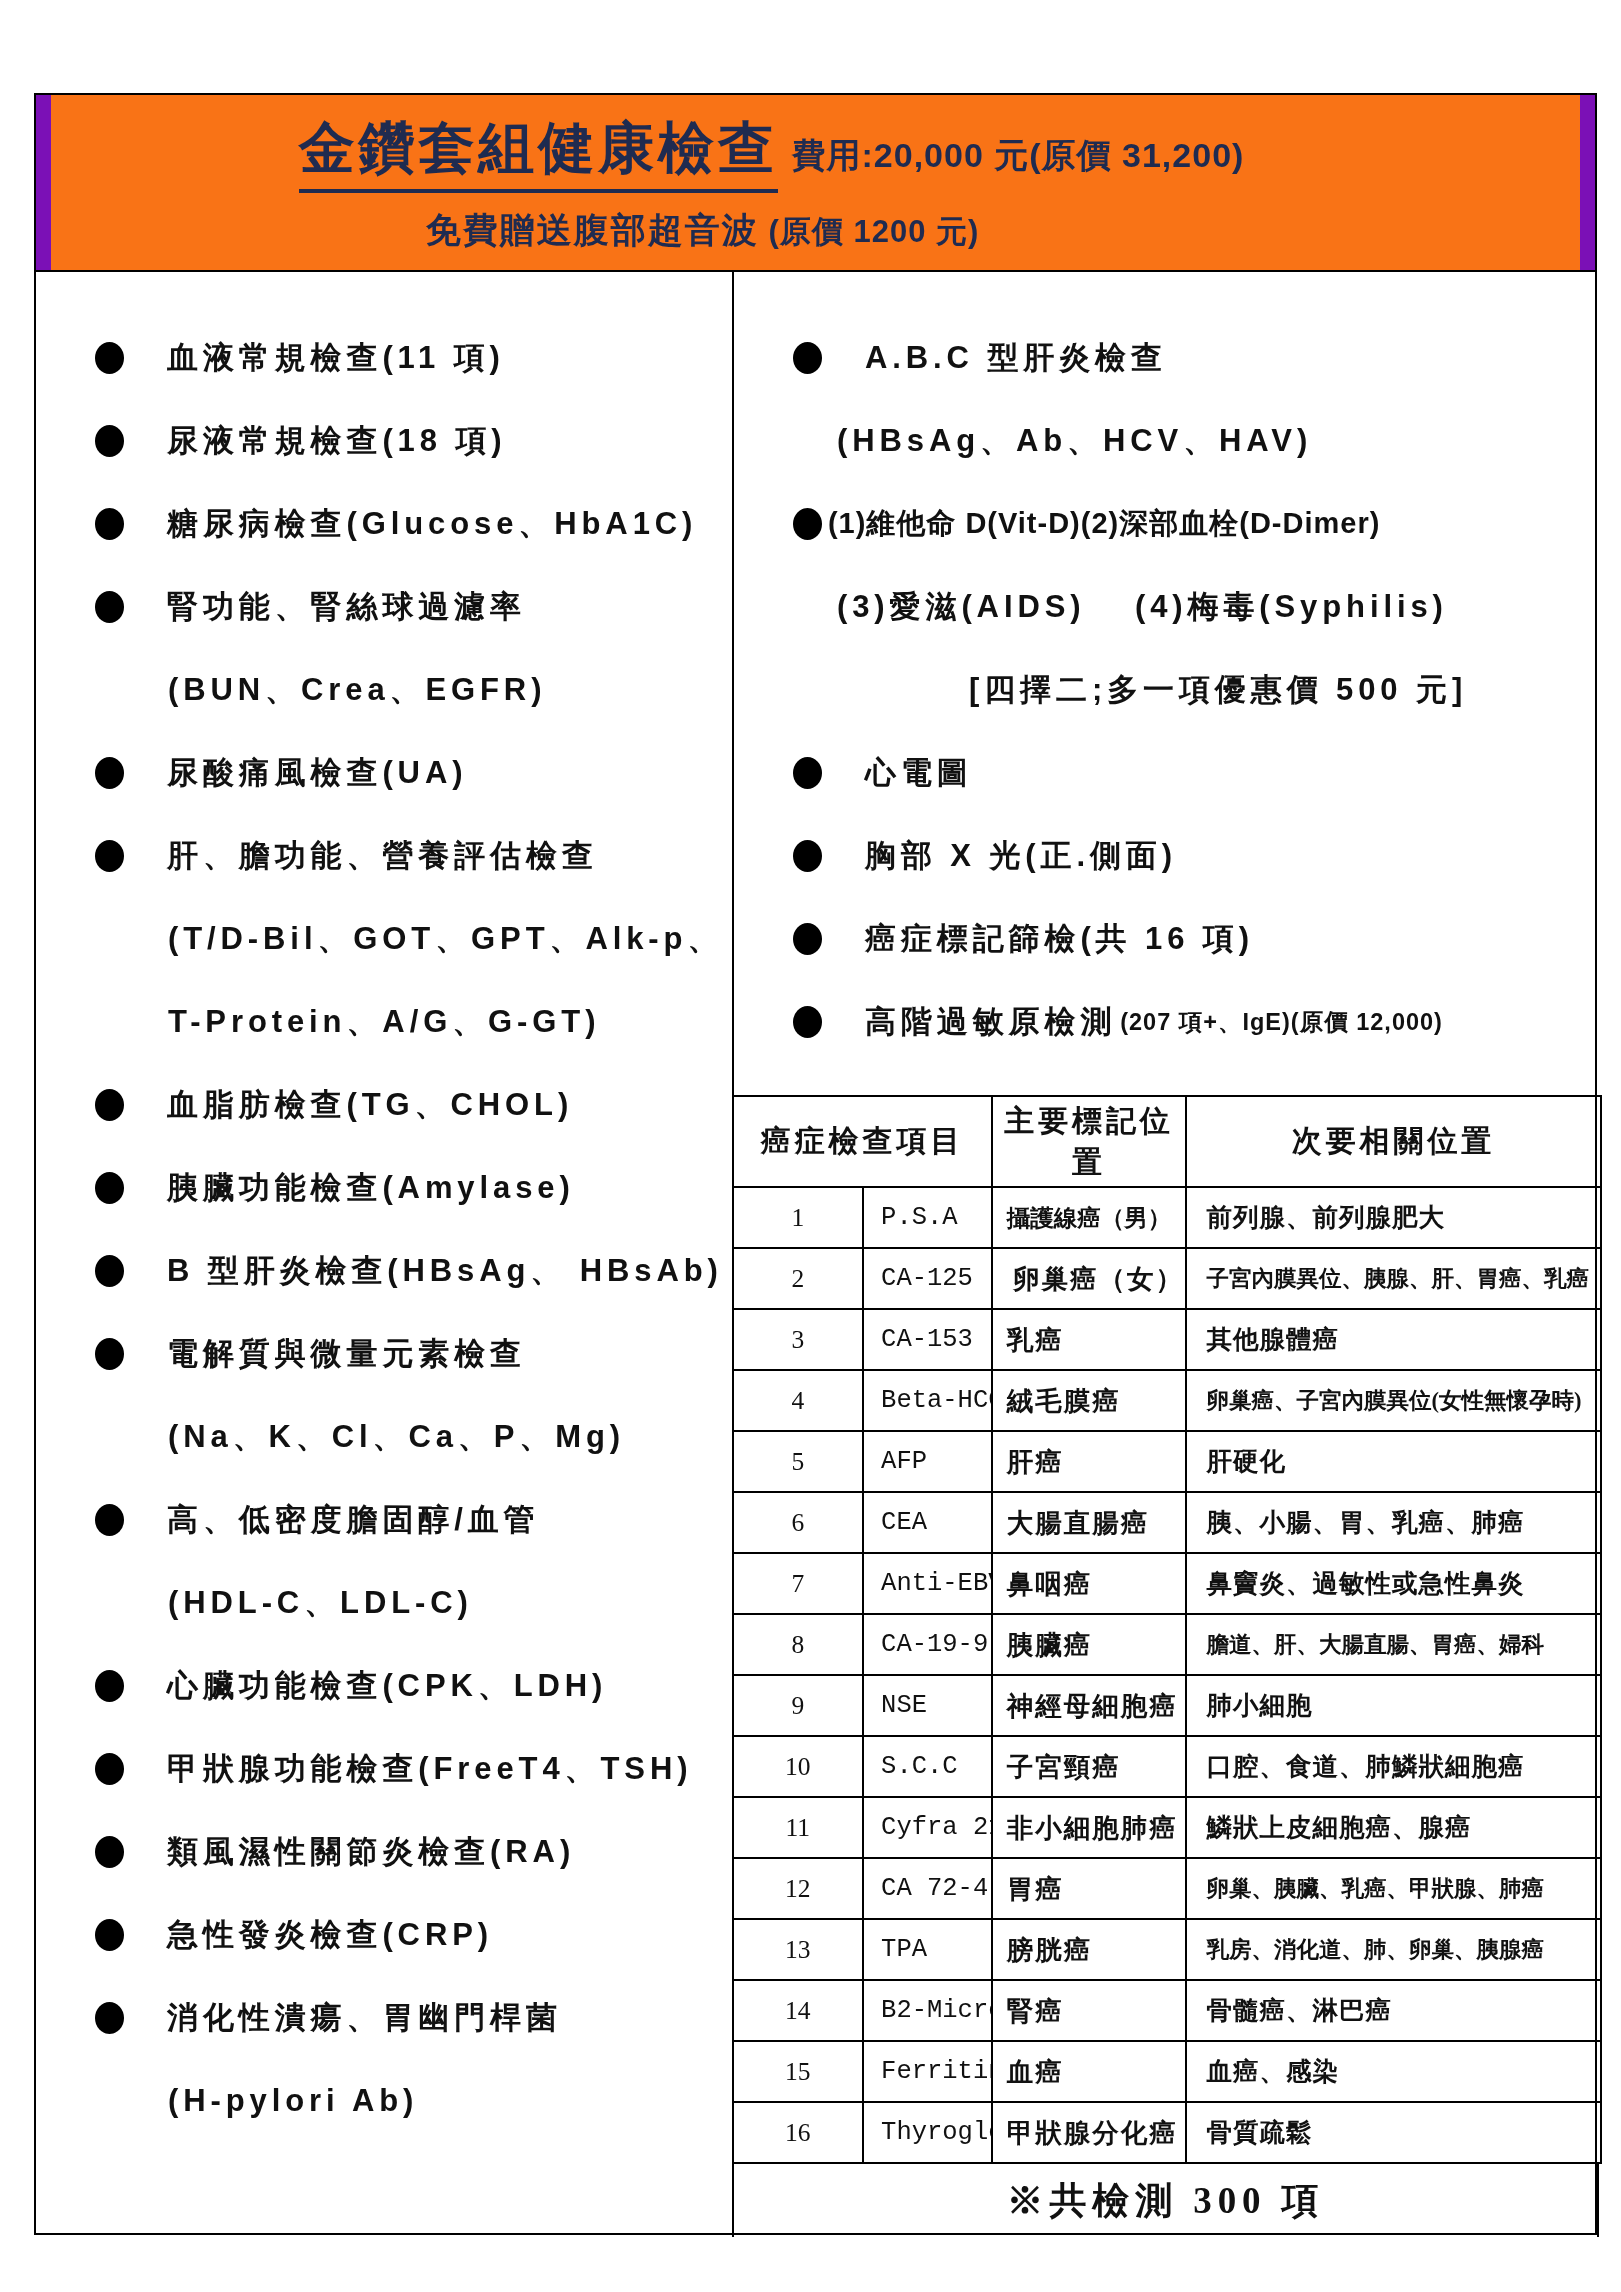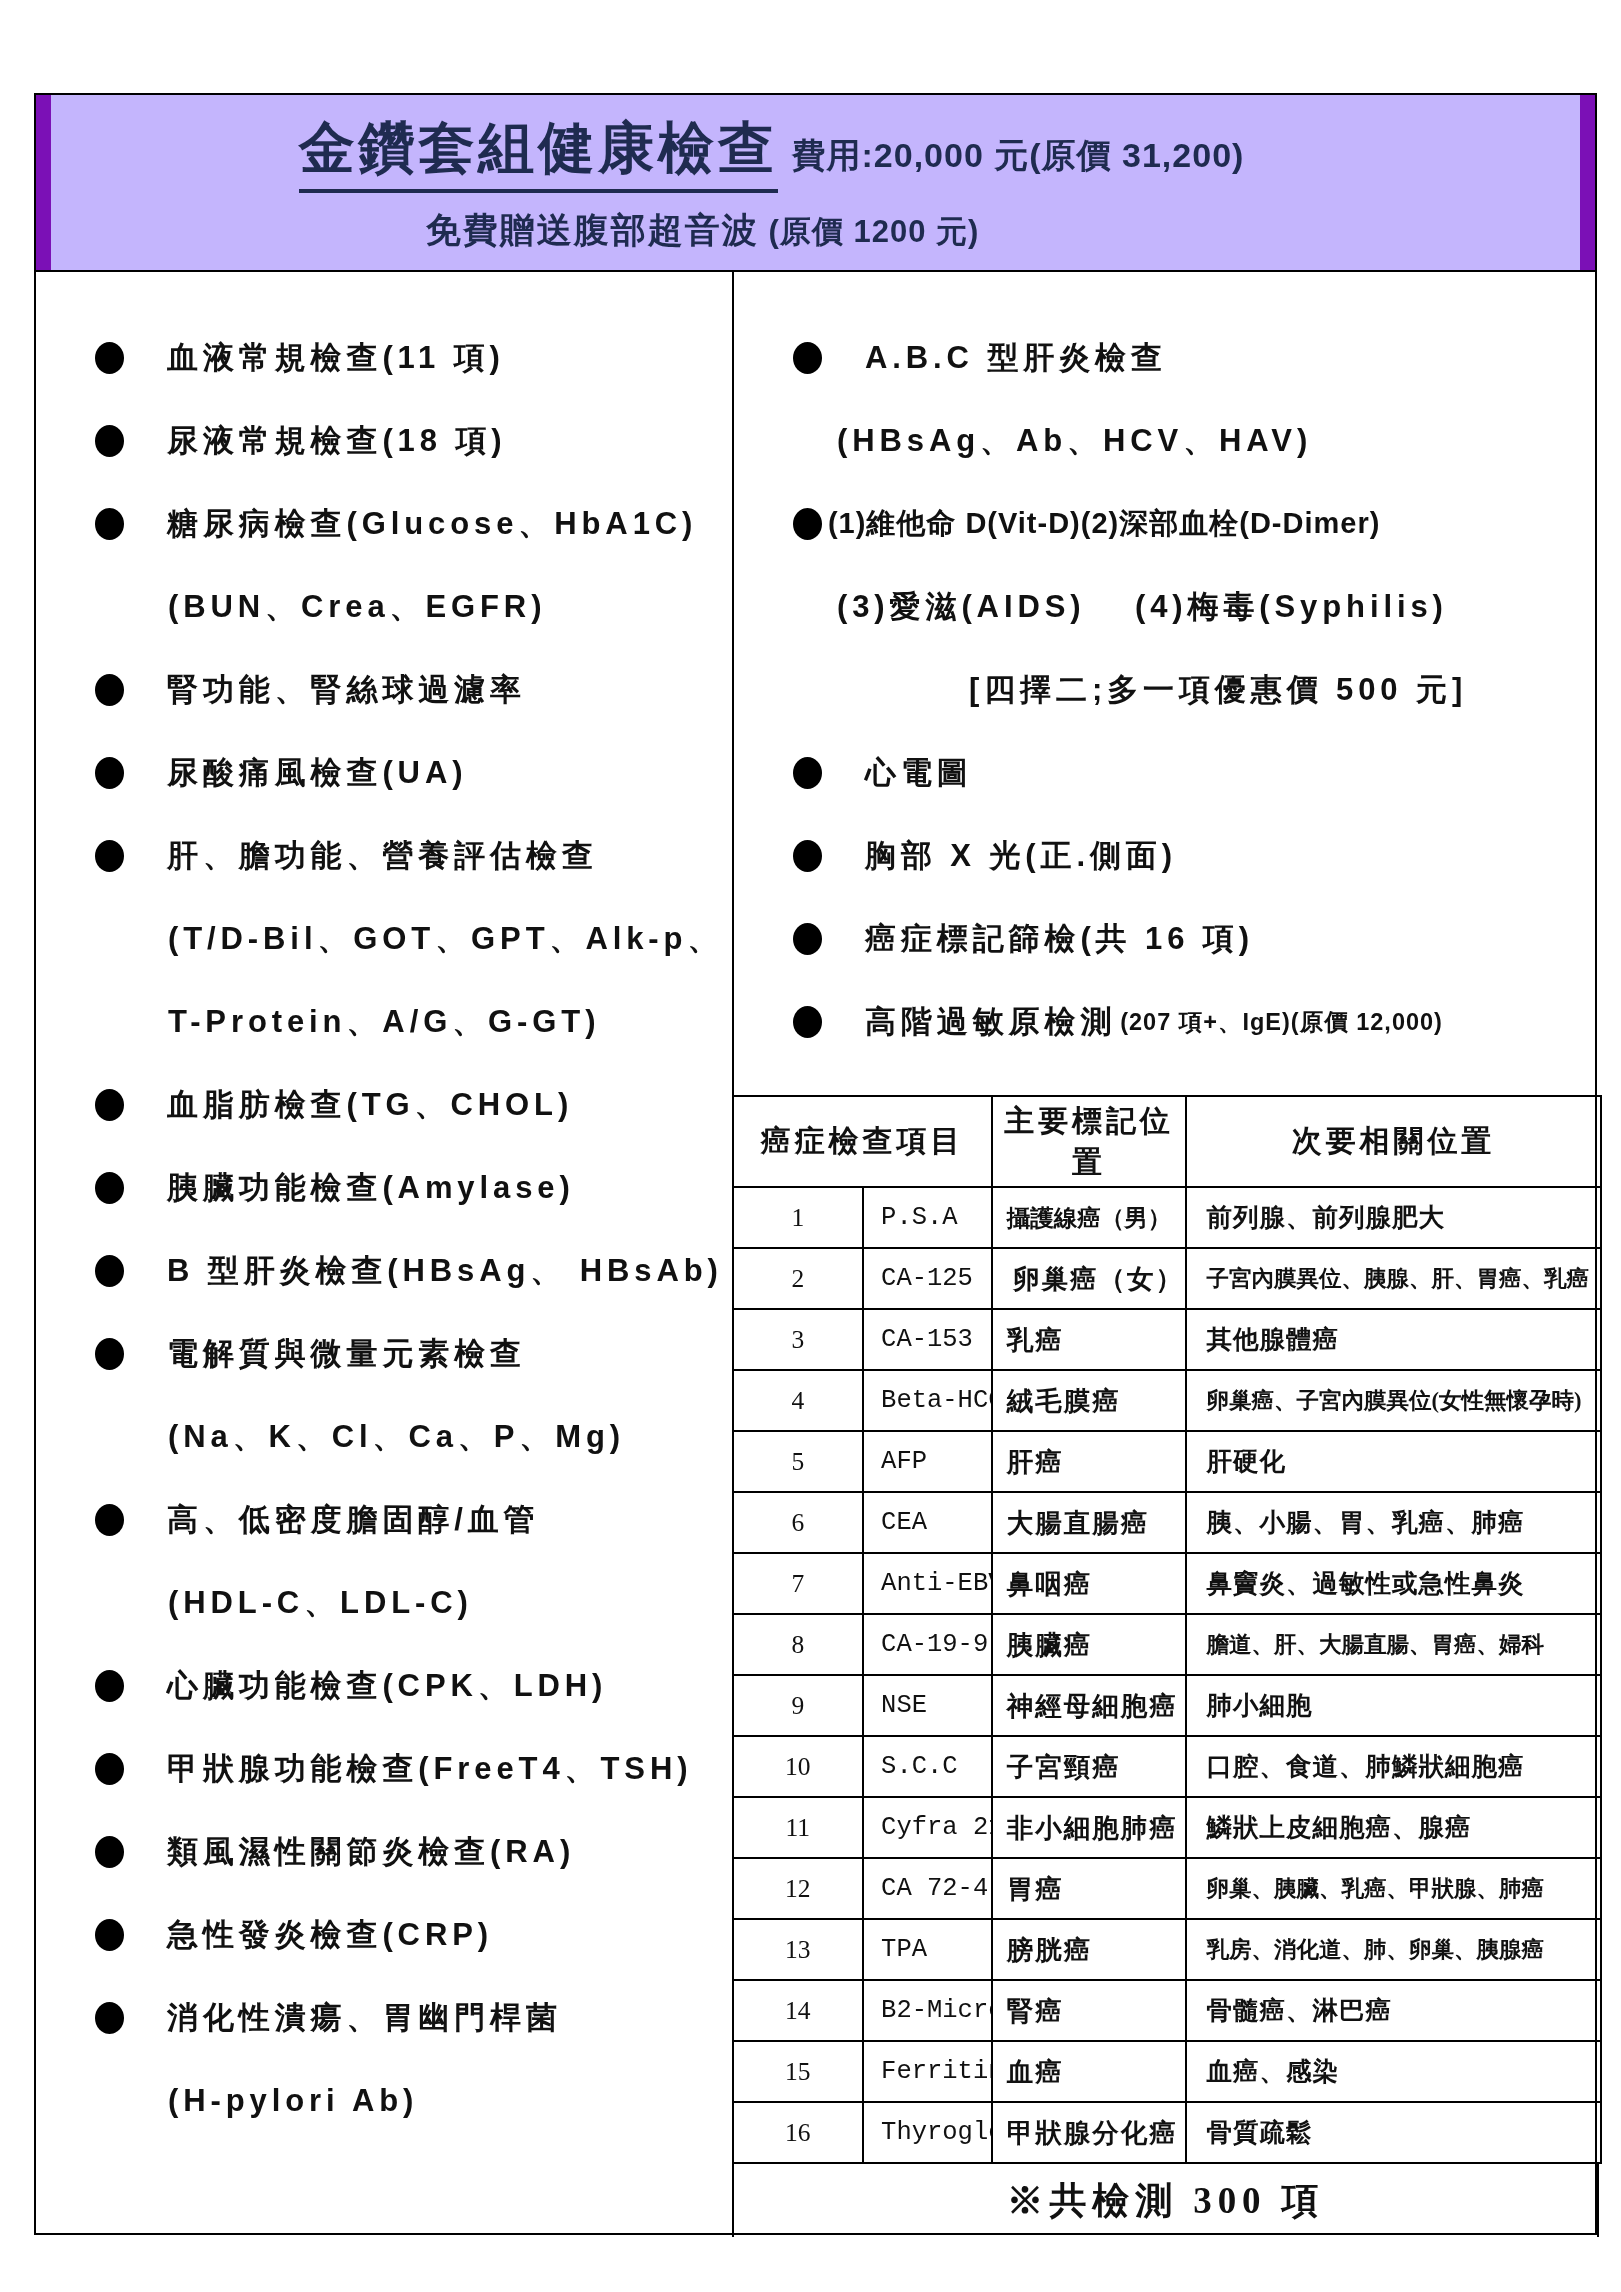--- a/index.html
+++ b/index.html
@@ -1,20 +1,20 @@
 <!DOCTYPE html>
 <html><head>
 <meta charset="utf-8">
 <style>
   html,body{margin:0;padding:0;background:#ffffff;}
   .page{position:relative;width:1621px;height:2293px;background:#ffffff;overflow:hidden;
         font-family:"Liberation Sans",sans-serif;color:#111;}
   
   .banner{position:absolute;left:34px;top:93px;width:1563px;height:179px;
-          background:#c4b5fd;border:2px solid #000;box-sizing:border-box;
+          background:#f97316;border:2px solid #000;box-sizing:border-box;
           display:flex;flex-direction:column;justify-content:center;align-items:center;}
   .banner .strip{position:absolute;top:0;bottom:0;width:14.7px;background:#7b10b6;}
   .banner .strip.left{left:0;}
   .banner .strip.right{right:0;}
   .banner-row1{display:flex;align-items:baseline;transform:translateX(-44px);white-space:nowrap;}
   .banner-row2{margin-top:13.7px;transform:translateX(-113px);white-space:nowrap;}
   .main-title{font-size:56px;font-weight:bold;color:#1f2b50;letter-spacing:3.9px;
               border-bottom:4.9px solid #1f2b50;padding-bottom:2px;}
   .title-suffix{font-size:34px;font-weight:bold;color:#1f2b50;margin-left:13.7px;letter-spacing:1px;}
   .sub-title{font-size:35px;font-weight:bold;color:#1f2b50;letter-spacing:2px;}
@@ -78,26 +78,26 @@
           <span class="txt">血液常規檢查(11  項)</span>
         </div>
         <div class="line">
           <span class="bullet"></span>
           <span class="txt">尿液常規檢查(18 項)</span>
         </div>
         <div class="line">
           <span class="bullet"></span>
           <span class="txt">糖尿病檢查(Glucose、HbA1C)</span>
         </div>
+        <div class="line">
+          <span class="bullet"></span>
+          <span class="txt">腎功能、腎絲球過濾率</span>
+        </div>
         <div class="line sub">
           <span class="txt">(BUN、Crea、EGFR)</span>
-        </div>
-        <div class="line">
-          <span class="bullet"></span>
-          <span class="txt">腎功能、腎絲球過濾率</span>
         </div>
         <div class="line">
           <span class="bullet"></span>
           <span class="txt">尿酸痛風檢查(UA)</span>
         </div>
         <div class="line">
           <span class="bullet"></span>
           <span class="txt">肝、膽功能、營養評估檢查</span>
         </div>
         <div class="line sub">

